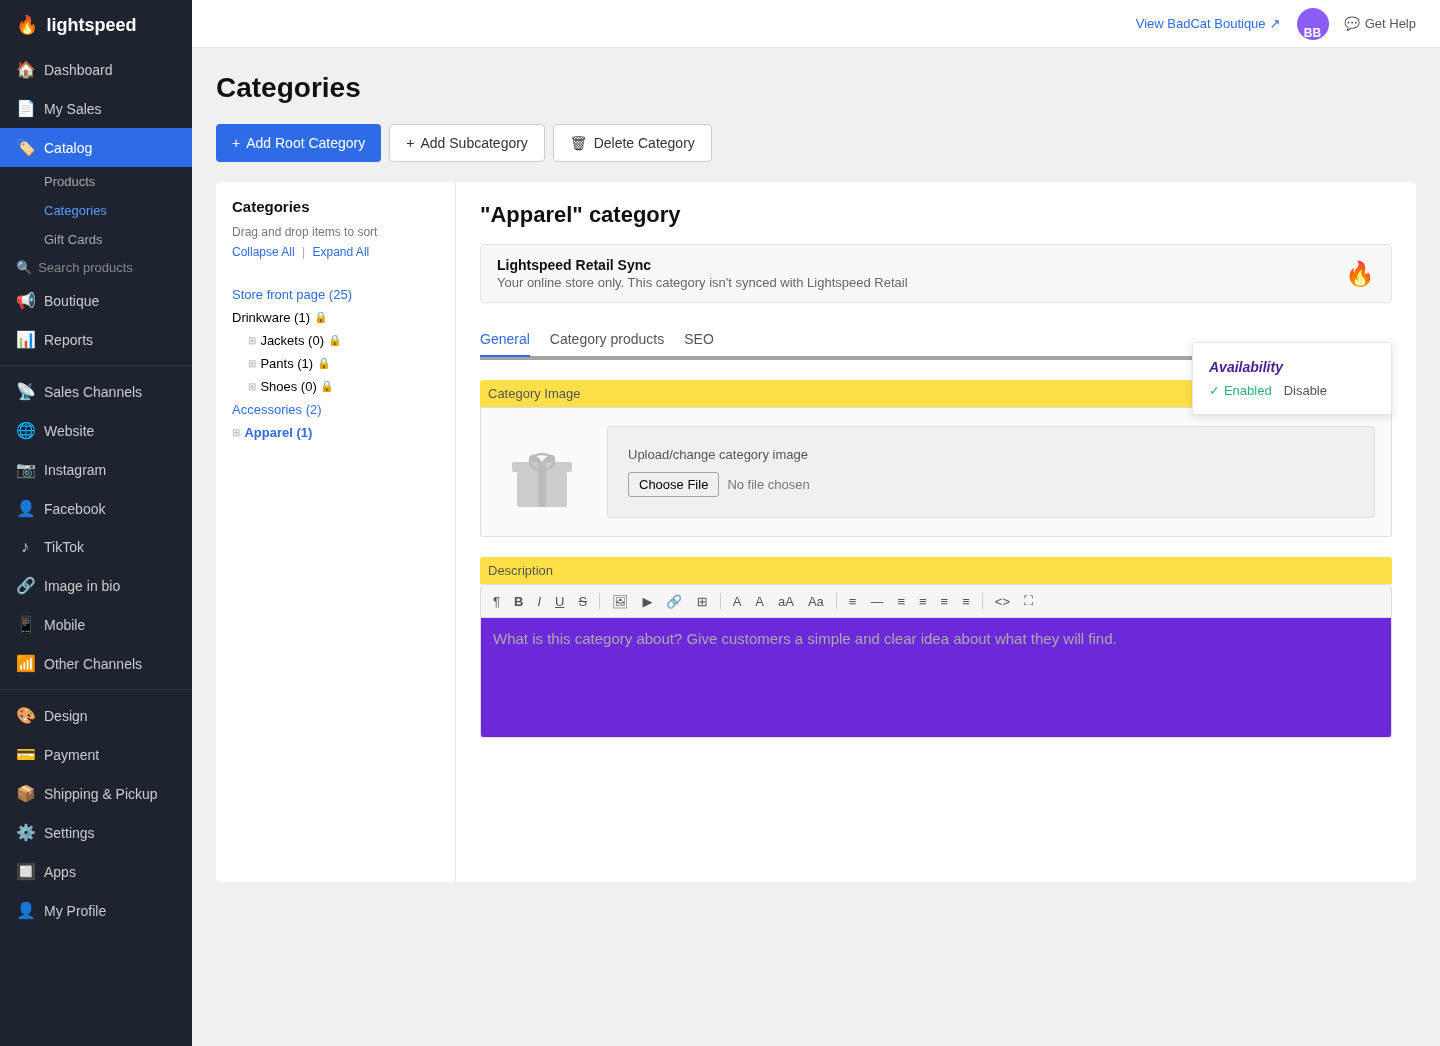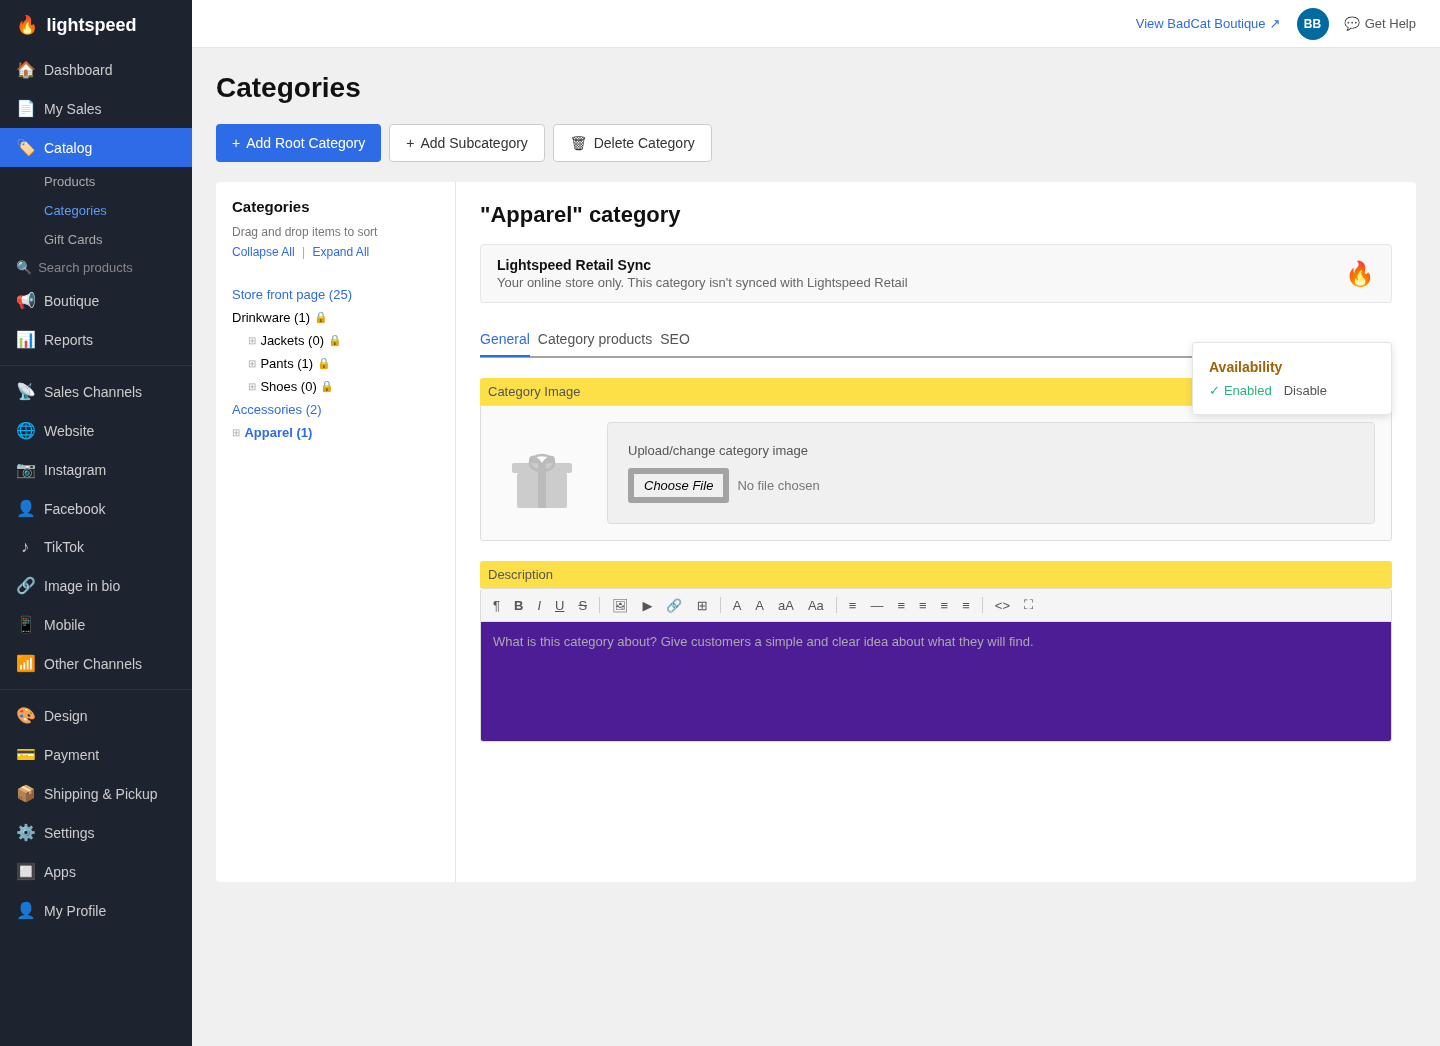--- a/index.html
+++ b/index.html
@@ -82,24 +82,24 @@
       color: #2e6be6;
       display: flex;
       align-items: center;
       gap: 4px;
       cursor: pointer;
     }
     .topbar-avatar {
       width: 32px;
       height: 32px;
       border-radius: 50%;
-      background: #0369a1;
+      background: #8b5cf6;
       color: white;
       display: flex;
-      align-items: center;
+      align-items: flex-end;
       justify-content: center;
       font-size: 12px;
       font-weight: 600;
     }
     .topbar-help {
       display: flex;
       align-items: center;
       gap: 4px;
       color: #555;
       cursor: pointer;
@@ -226,22 +226,22 @@
       justify-content: space-between;
       margin-bottom: 20px;
     }
     .sync-banner h4 { font-size: 14px; font-weight: 600; color: #111; }
     .sync-banner p { font-size: 13px; color: #666; margin-top: 2px; }
     .sync-flame { color: #e84040; font-size: 24px; }
 
     
     .tabs {
       display: flex;
-      gap: 8px;
-      border-bottom: 2px solid #a3a3a3;
+      gap: 20px;
+      border-bottom: 4px solid #a3a3a3;
       margin-bottom: 20px;
     }
     .tab {
       font-size: 14px;
       padding: 8px 0;
       cursor: pointer;
       color: #555;
       border-bottom: 2px solid transparent;
       margin-bottom: -1px;
     }
@@ -284,22 +284,23 @@
       border: 1px solid #e5e5e5;
       border-radius: 4px;
       padding: 16px;
       box-shadow: 0 2px 8px rgba(0,0,0,0.12);
       min-width: 200px;
       z-index: 10;
     }
     .availability-popup h4 {
       font-size: 14px;
       font-weight: 600;
-      color: #a16207;
+      color: #4c1d95;
       margin-bottom: 8px;
+      font-style: italic;
     }
     .availability-options {
       display: flex;
       gap: 12px;
       align-items: center;
       font-size: 13px;
     }
     .avail-enabled {
       color: #2ab27b;
       display: flex;
@@ -352,26 +353,25 @@
       gap: 10px;
     }
     .image-upload-area p { font-size: 13px; color: #555; }
     .file-choose {
       display: flex;
       align-items: center;
       gap: 8px;
     }
     .btn-file {
       background: #f0f0f0;
-      border: 6px solid #a3a3a3;
+      border: 1px solid #a3a3a3;
       border-radius: 3px;
       padding: 4px 10px;
       font-size: 13px;
       cursor: pointer;
-      font-style: italic;
     }
     .no-file { font-size: 13px; color: #777; }
 
     
     .desc-toolbar {
       background: #f5f5f5;
       border: 1px solid #ddd;
       border-radius: 3px 3px 0 0;
       padding: 6px 8px;
       display: flex;
@@ -387,23 +387,23 @@
       color: #555;
       padding: 2px 4px;
       border-radius: 2px;
     }
     .desc-toolbar .separator { width: 1px; height: 16px; background: #ccc; margin: 0 2px; }
     .desc-area {
       border: 1px solid #ddd;
       border-top: none;
       min-height: 120px;
       padding: 12px;
-      font-size: 13px;
+      font-size: 15px;
       color: #aaa;
-      background: #4c1d95;
+      background: #6d28d9;
       border-radius: 0 0 3px 3px;
     }
   </style>
 </head>
 <body>
 
 <div id="sidebar">
   <div class="sidebar-logo">
     <span>🔥</span>
     <span>lightspeed</span>

